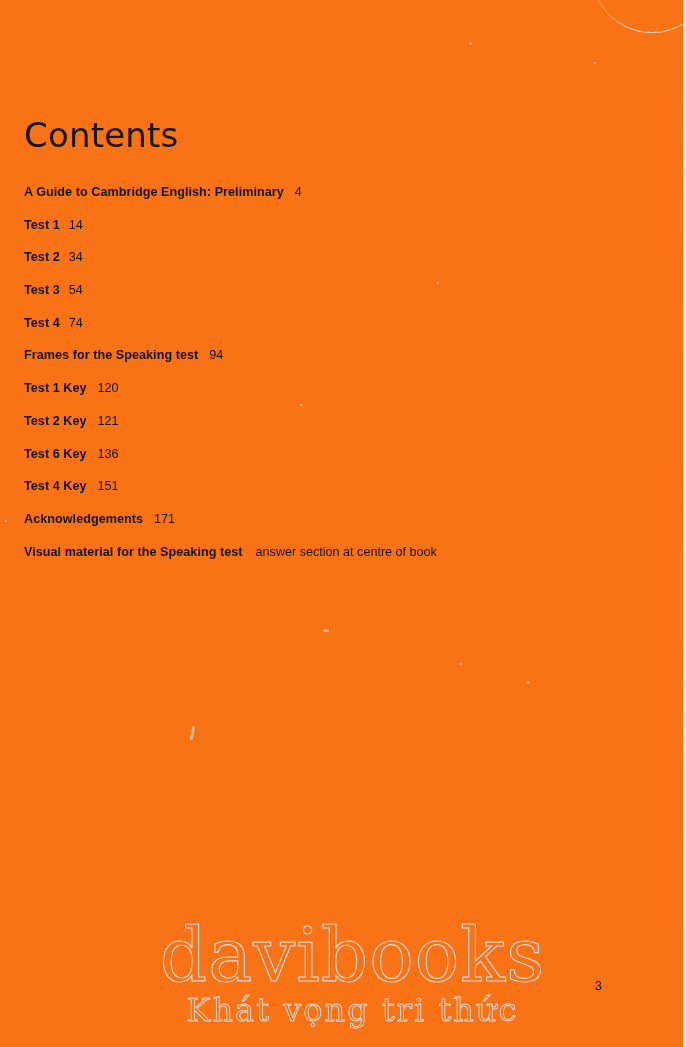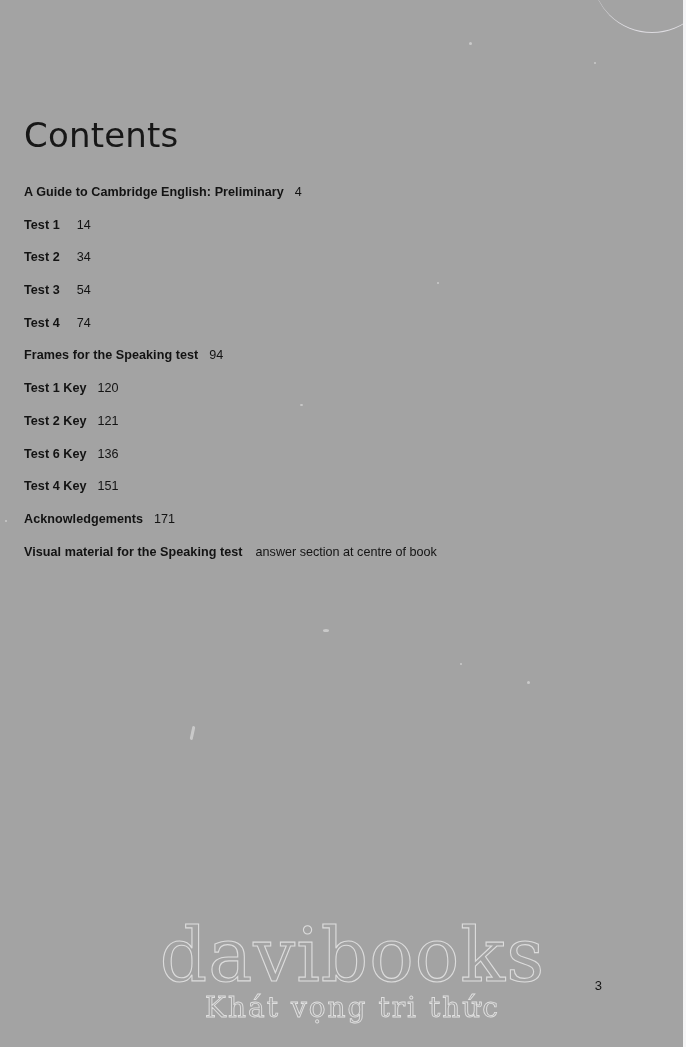--- a/index.html
+++ b/index.html
@@ -11,21 +11,21 @@
     height: 1047px;
     background: #ffffff;
     font-family: "Liberation Sans", sans-serif;
     color: #1a1a1a;
     position: relative;
     overflow: hidden;
   }
   .page {
     position: absolute;
     inset: 0;
-    background: #a3a3a3;
+    background: #f97316;
   }
   
   .speck {
     position: absolute;
     background: #e9e9ea;
     border-radius: 50%;
     opacity: .55;
   }
   .title {
     position: absolute;
@@ -50,21 +50,21 @@
     height: 32.7px;
     font-size: 12.6px;
   }
   .toc-label {
     font-weight: bold;
     color: #131313;
     letter-spacing: 0.05px;
     white-space: nowrap;
   }
   .toc-page {
-    margin-left: 17px;
+    margin-left: 9px;
     font-weight: normal;
     color: #131313;
     white-space: nowrap;
   }
   .toc-row.spaced .toc-page {
     margin-left: 11px;
   }
   .toc-row.visual {
     margin-top: 0;
   }
@@ -92,21 +92,21 @@
   .wm-main {
     font-family: "DejaVu Serif", serif;
     font-size: 74px;
     letter-spacing: 1px;
     color: transparent;
     -webkit-text-stroke: 1.1px #dcdcdc;
     line-height: 1;
   }
   .wm-sub {
     font-family: "DejaVu Serif", serif;
-    font-size: 28px;
+    font-size: 32px;
     letter-spacing: 2px;
     color: transparent;
     -webkit-text-stroke: 0.9px #dfdfdf;
     margin-top: 2px;
     line-height: 1;
   }
   .edge-line {
     position: absolute;
     right: 0;
     top: 0;

